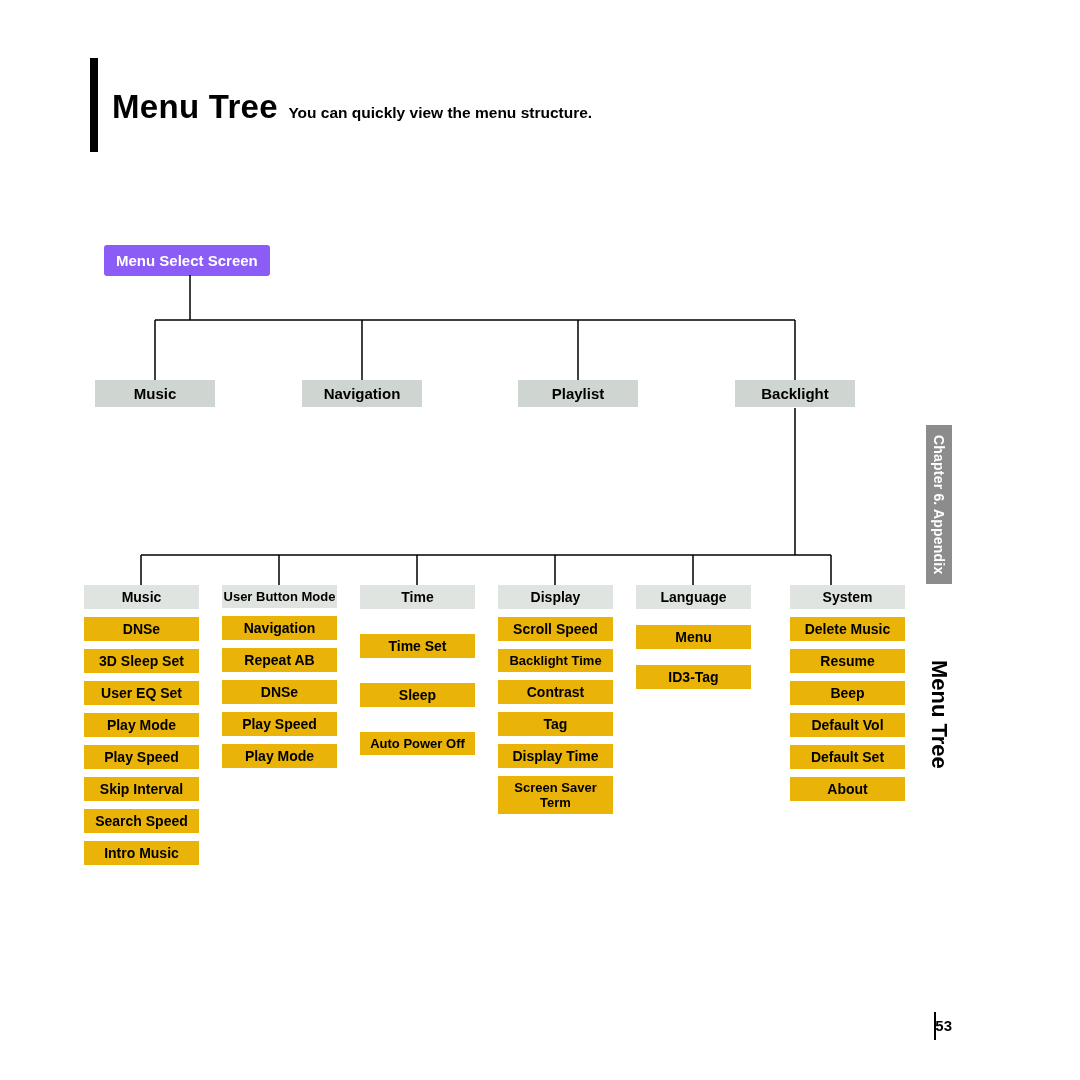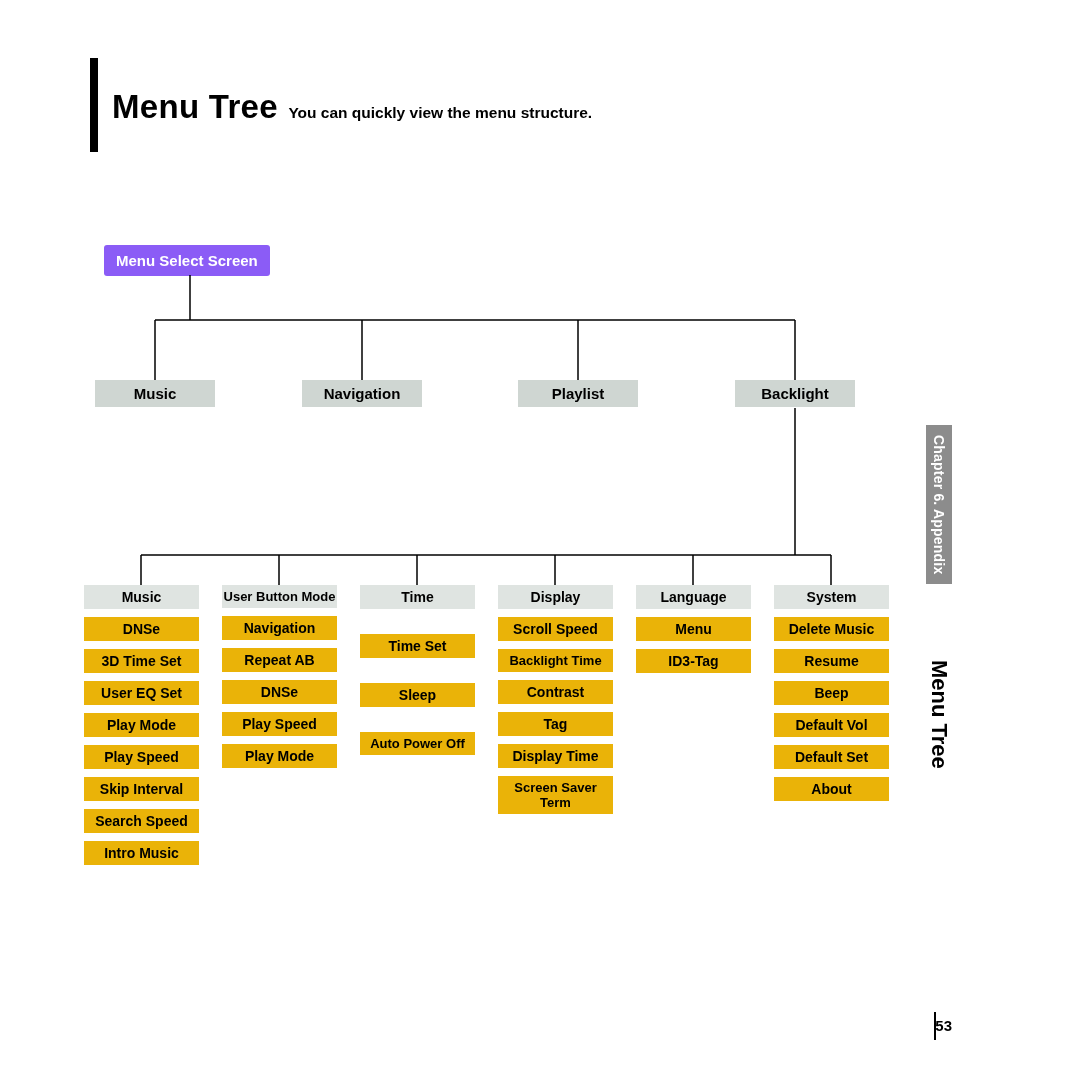--- a/index.html
+++ b/index.html
@@ -53,21 +53,21 @@
   <div class="root-node" style="left:104px; top:245px;">Menu Select Screen</div>
 
   <div class="cat-node" style="left:95px;  top:380px;">Music</div>
   <div class="cat-node" style="left:302px; top:380px;">Navigation</div>
   <div class="cat-node" style="left:518px; top:380px;">Playlist</div>
   <div class="cat-node" style="left:735px; top:380px;">Backlight</div>
 
   <div class="col" style="left:84px;  top:585px;">
     <div class="col-head">Music</div>
     <div class="col-item">DNSe</div>
-    <div class="col-item">3D Time Set</div>
+    <div class="col-item">3D Sleep Set</div>
     <div class="col-item">User EQ Set</div>
     <div class="col-item">Play Mode</div>
     <div class="col-item">Play Speed</div>
     <div class="col-item">Skip Interval</div>
     <div class="col-item">Search Speed</div>
     <div class="col-item">Intro Music</div>
   </div>
 
   <div class="col" style="left:222px; top:585px;justify-content:flex-end;">
     <div class="col-head small">User Button Mode</div>
@@ -88,27 +88,27 @@
   <div class="col" style="left:498px; top:585px;">
     <div class="col-head">Display</div>
     <div class="col-item">Scroll Speed</div>
     <div class="col-item small">Backlight Time</div>
     <div class="col-item">Contrast</div>
     <div class="col-item">Tag</div>
     <div class="col-item">Display Time</div>
     <div class="col-item small">Screen Saver Term</div>
   </div>
 
-  <div class="col" style="left:636px; top:585px;">
+  <div class="col" style="left:636px; top:585px;gap:16px;">
     <div class="col-head">Language</div>
     <div class="col-item">Menu</div>
     <div class="col-item">ID3-Tag</div>
   </div>
 
-  <div class="col" style="left:774px; top:585px;">
+  <div class="col" style="left:790px; top:585px;">
     <div class="col-head">System</div>
     <div class="col-item">Delete Music</div>
     <div class="col-item">Resume</div>
     <div class="col-item">Beep</div>
     <div class="col-item">Default Vol</div>
     <div class="col-item">Default Set</div>
     <div class="col-item">About</div>
   </div>
 
   <svg class="wires" width="1080" height="1080">

